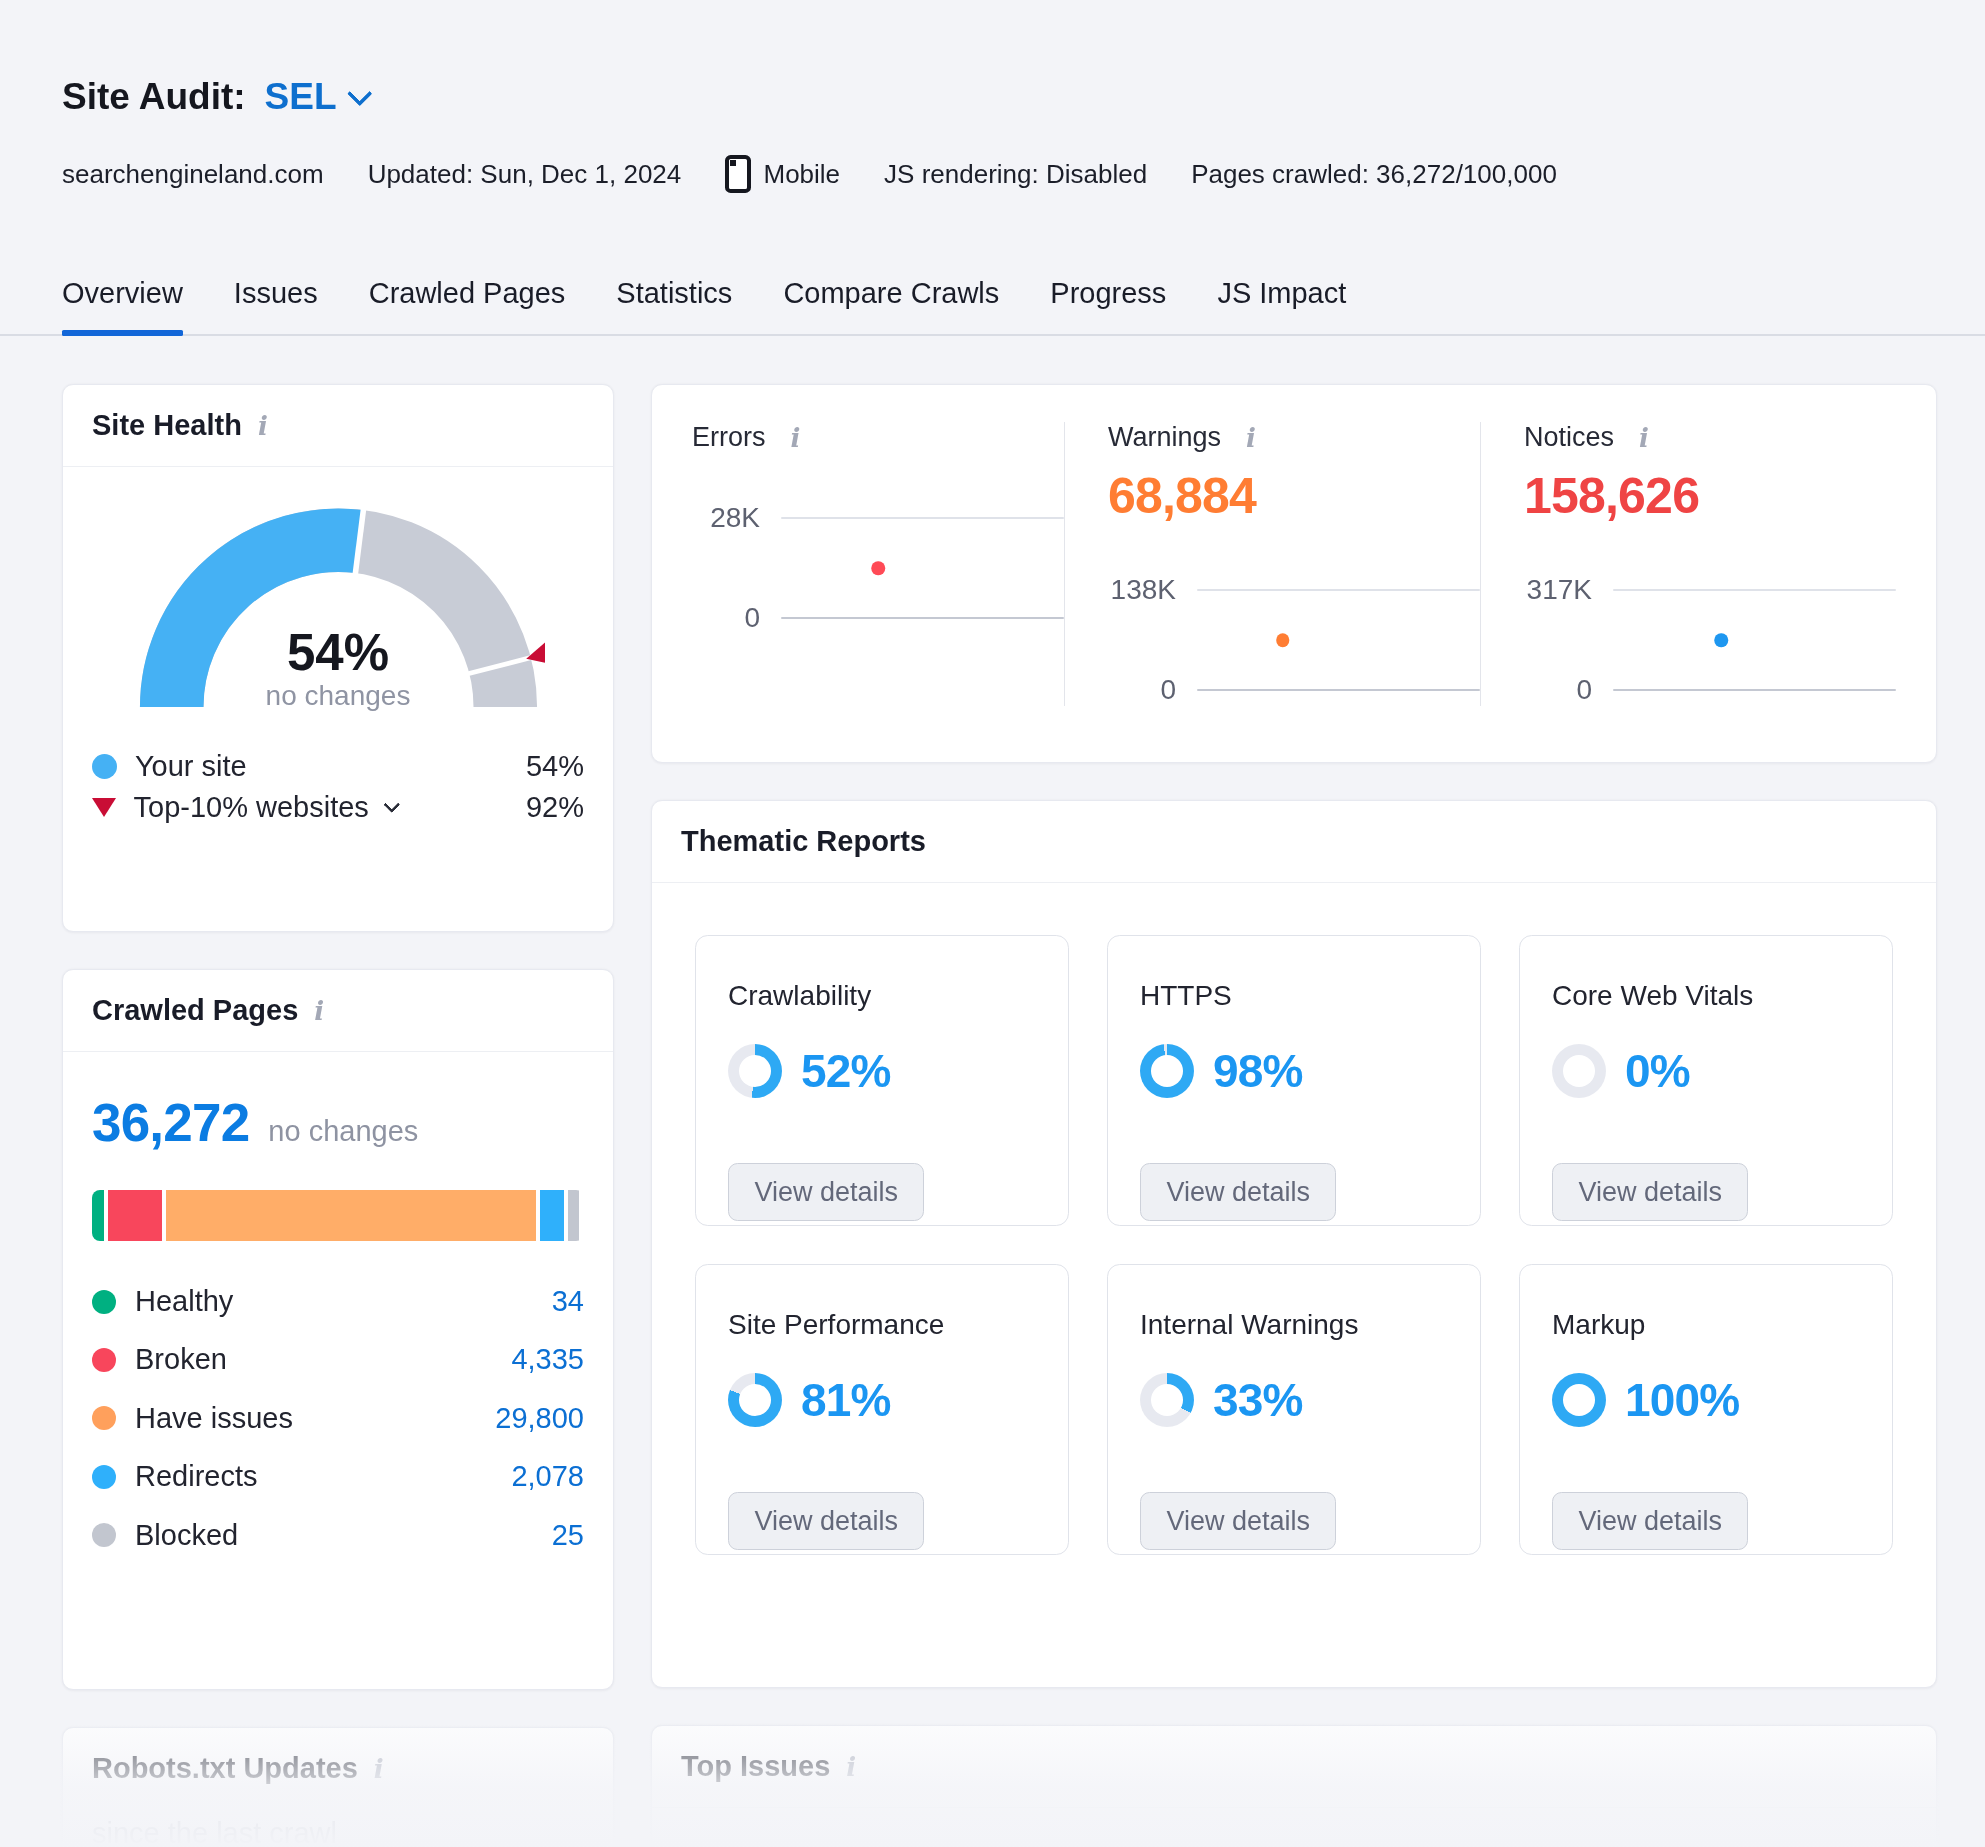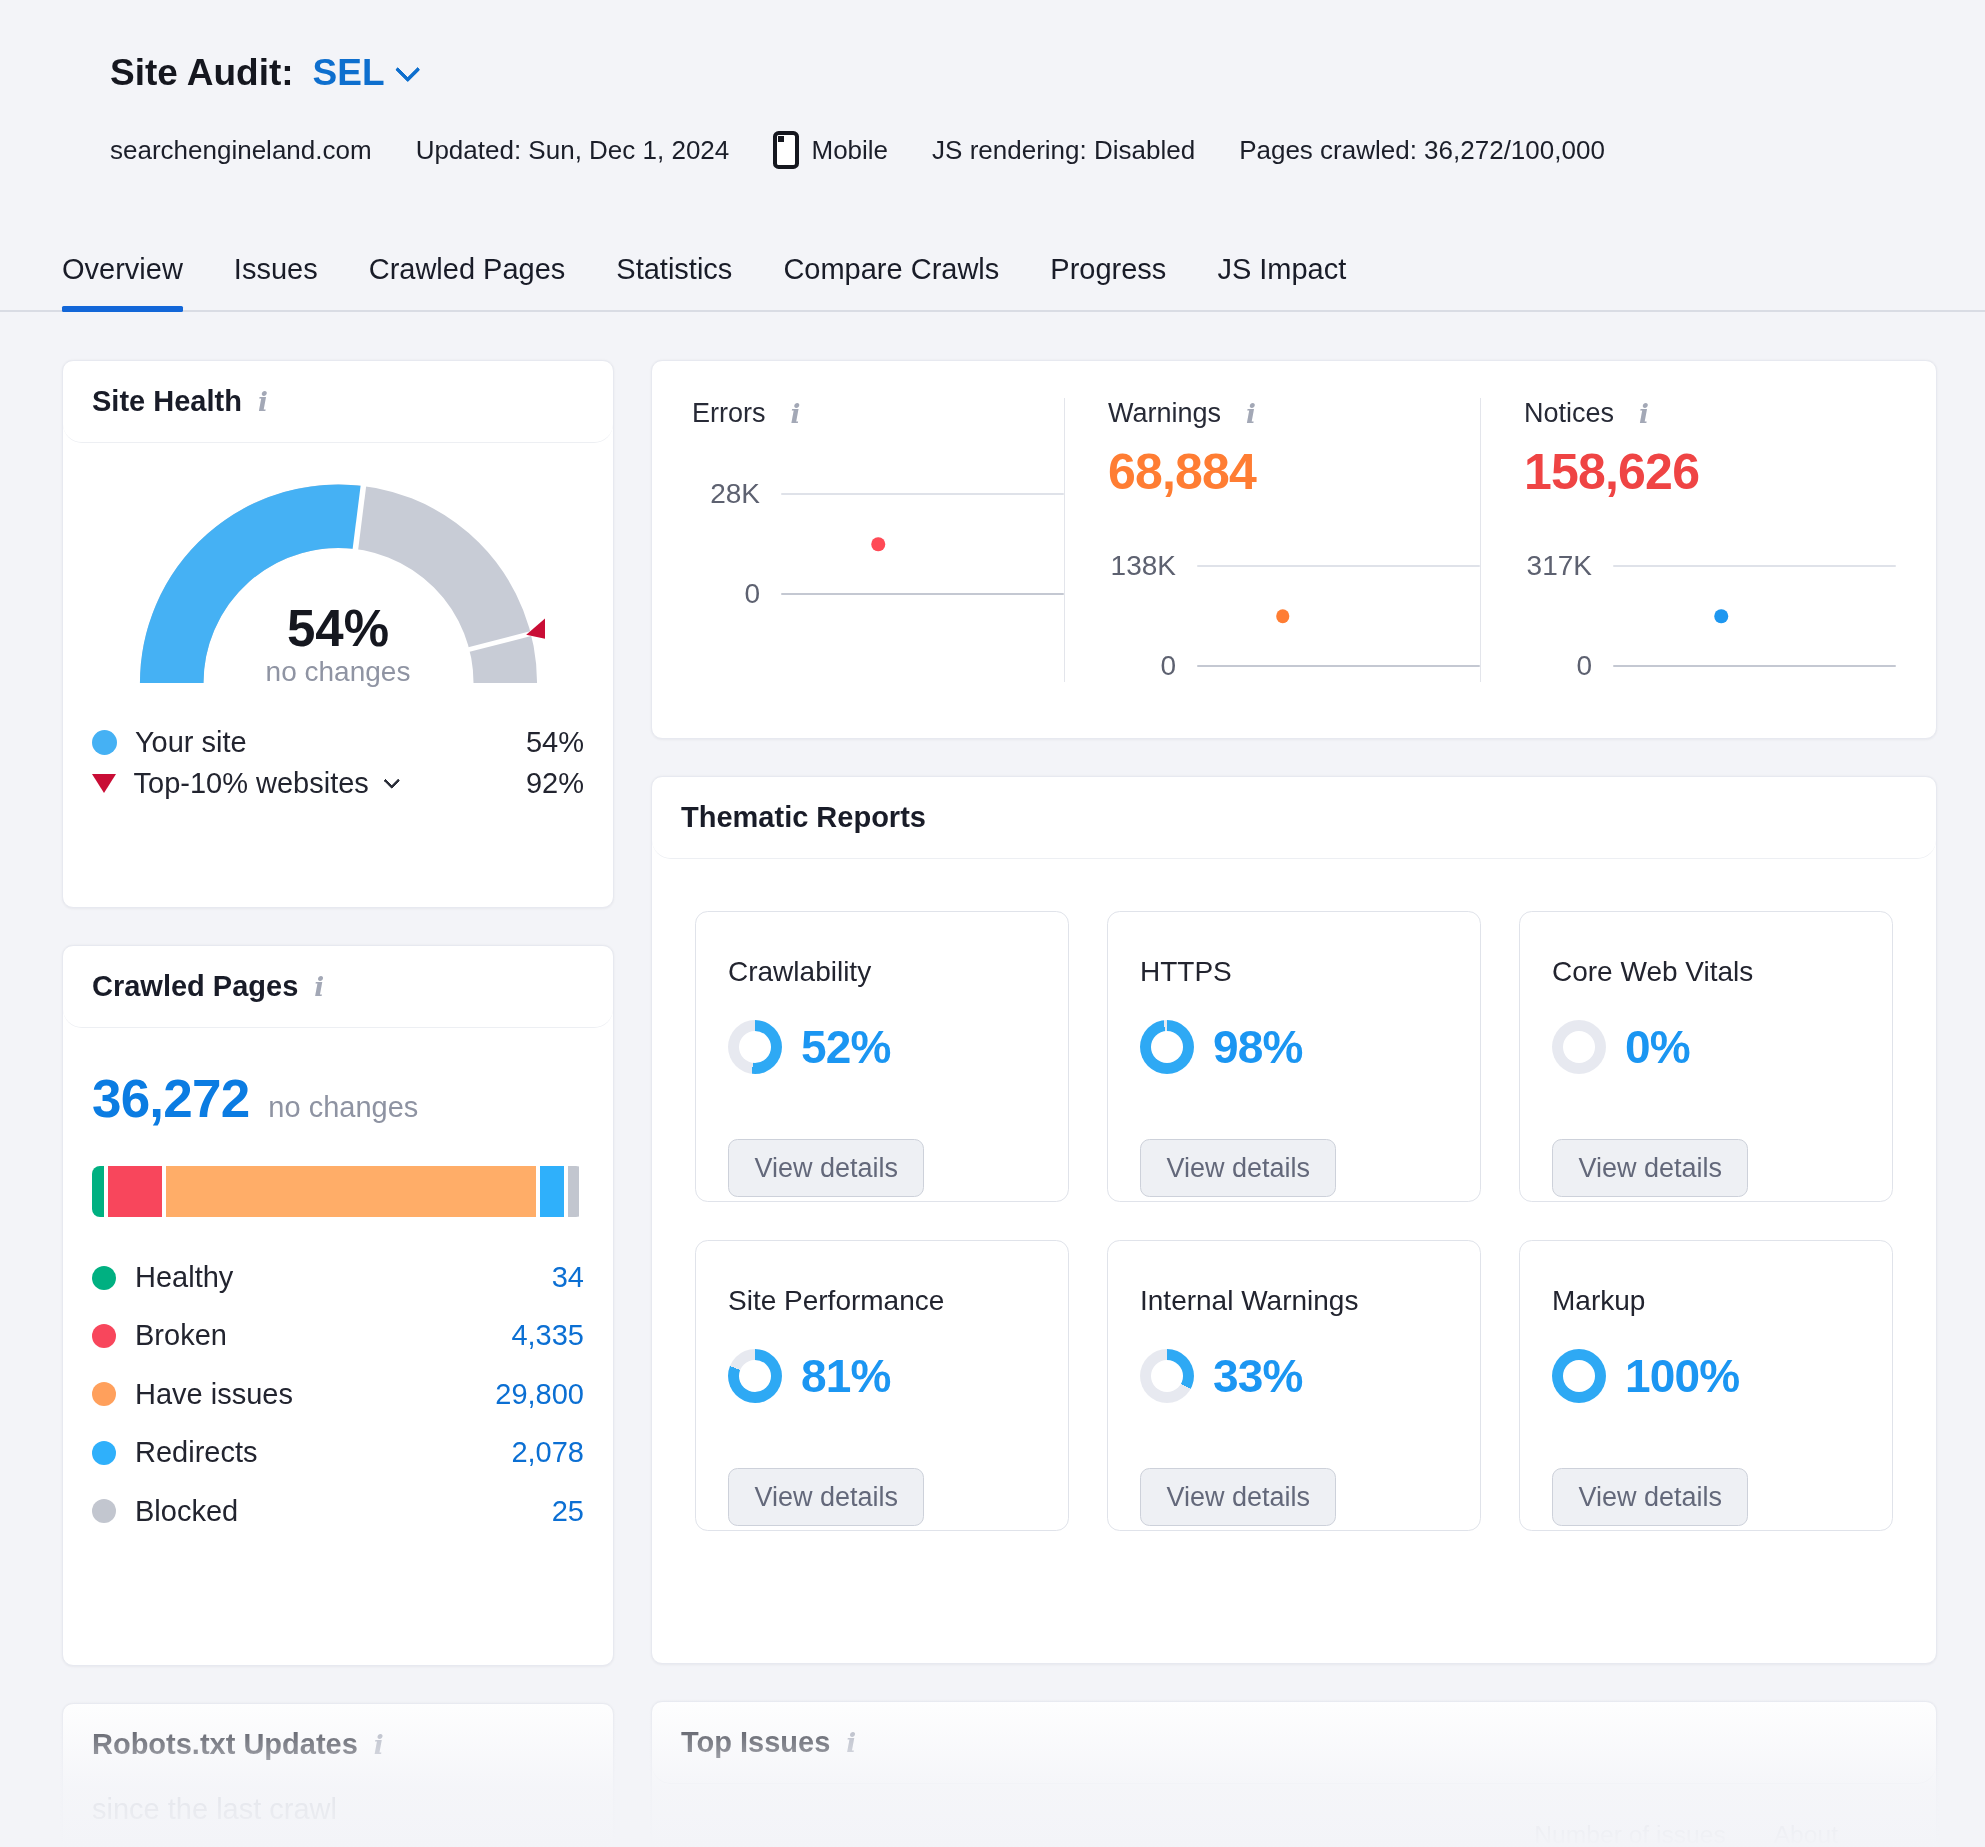--- a/index.html
+++ b/index.html
@@ -3,42 +3,42 @@
 <meta charset="utf-8">
 <style>
   html,body{margin:0;padding:0;}
   body{
     width:1985px;height:1848px;overflow:hidden;position:relative;
     background:#f3f4f8;color:#1a1d29;
     font-family:"Liberation Sans","DejaVu Sans",sans-serif;
     -webkit-font-smoothing:antialiased;
   }
   
-  .header{padding:52px 48px 0 62px;margin-left:48px;}
+  .header{padding:76px 48px 0 62px;}
   .title-row{display:flex;align-items:center;gap:19px;}
   .page-title{font-size:37px;font-weight:700;color:#15171f;}
   .project-select{display:flex;align-items:center;gap:14.3px;cursor:pointer;}
   .project-name{font-size:37px;font-weight:700;color:#0e6fce;}
   .chev{display:inline-block;width:13.5px;height:13.5px;border-right:4.8px solid #0e6fce;border-bottom:4.8px solid #0e6fce;transform:rotate(45deg) translate(-2.4px,-2.4px);border-radius:1.6px;}
   .chev.small{width:8.7px;height:8.7px;border-width:3.2px;border-color:#2a2d38;}
   .meta-row{margin-top:37px;display:flex;align-items:center;gap:44px;font-size:26px;color:#1b1e29;text-align:center;}
   .meta-item{display:flex;align-items:center;gap:12.7px;}
   .phone{display:inline-block;width:17.5px;height:30px;border:4px solid #15171f;border-radius:5.6px;position:relative;background:#fff;}
   .phone::before{content:"";position:absolute;left:0.8px;top:0.8px;width:6.4px;height:6.4px;background:#15171f;}
   
   .tabs{margin-top:84px;padding-left:62px;display:flex;gap:51px;font-size:29px;color:#191c28;border-bottom:2.4px solid #d9dce4;}
   .tab{padding-bottom:24px;position:relative;cursor:pointer;white-space:nowrap;}
   .tab.active{font-weight:400;}
   .tab.active::after{content:"";position:absolute;left:0;right:0;bottom:-2.4px;height:6.4px;background:#1266d8;border-radius:1.6px;}
   
   .main{display:flex;gap:37px;padding:48px 48px 0 62px;align-items:flex-start;}
   .col-left{width:552px;flex:none;display:flex;flex-direction:column;gap:37px;}
   .col-right{flex:1;display:flex;flex-direction:column;gap:37px;min-width:0;}
   .card{background:#fff;border:1.6px solid #e7e9f0;border-radius:11px;box-shadow:0 0.8px 2.4px rgba(25,29,46,.05);box-sizing:border-box;}
-  .card-header{display:flex;align-items:center;gap:16px;padding:24px 29px;font-size:29px;font-weight:700;color:#191c28;border-bottom:1.6px solid #edeff3;border-radius:19px;}
+  .card-header{display:flex;align-items:center;gap:16px;padding:24px 29px;font-size:29px;font-weight:700;color:#191c28;border-bottom:1.6px solid #edeff3;}
   .card-header.no-line{border-bottom:none;}
   .info{font-family:"DejaVu Serif",serif;font-style:italic;font-weight:700;font-size:26px;color:#a3a8b6;cursor:pointer;line-height:1;}
   
   .sh-card{height:548px;}
   .sh-body{padding:35px 29px 0;}
   .gauge-wrap{width:413px;margin:0 auto;position:relative;}
   .g-center{position:absolute;left:0;right:0;text-align:center;}
   .g-value{top:121px;font-size:51px;font-weight:700;color:#15171f;}
   .g-note{top:178px;font-size:28px;color:#8f94a3;}
   .sh-legend{margin-top:32px;display:flex;flex-direction:column;gap:8px;}

